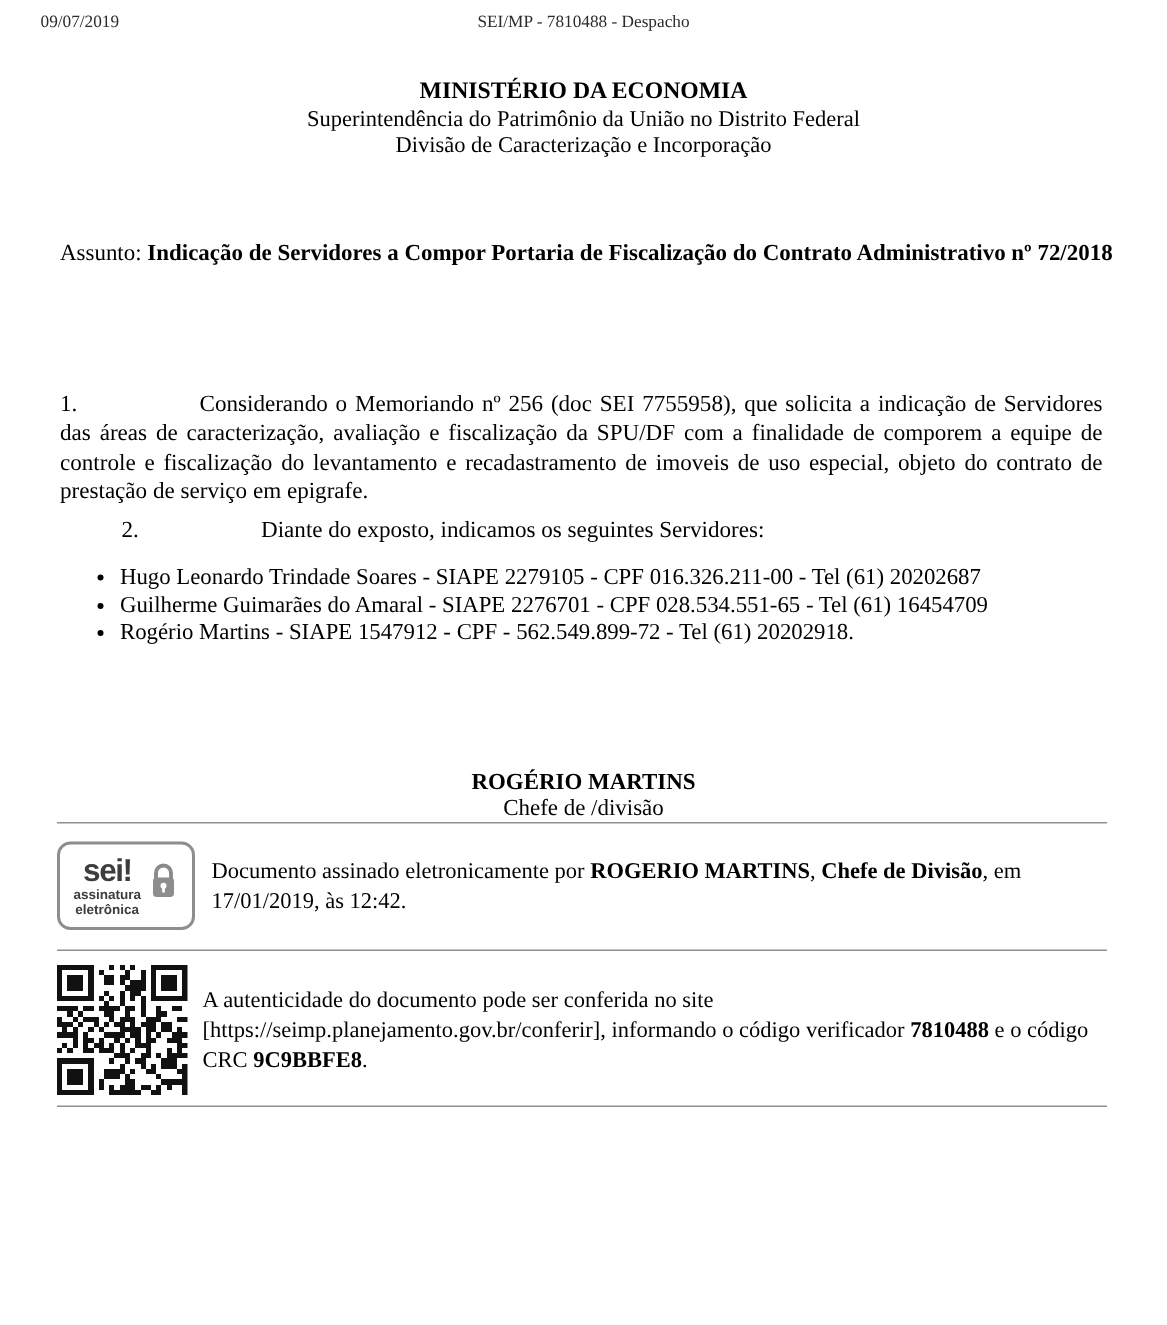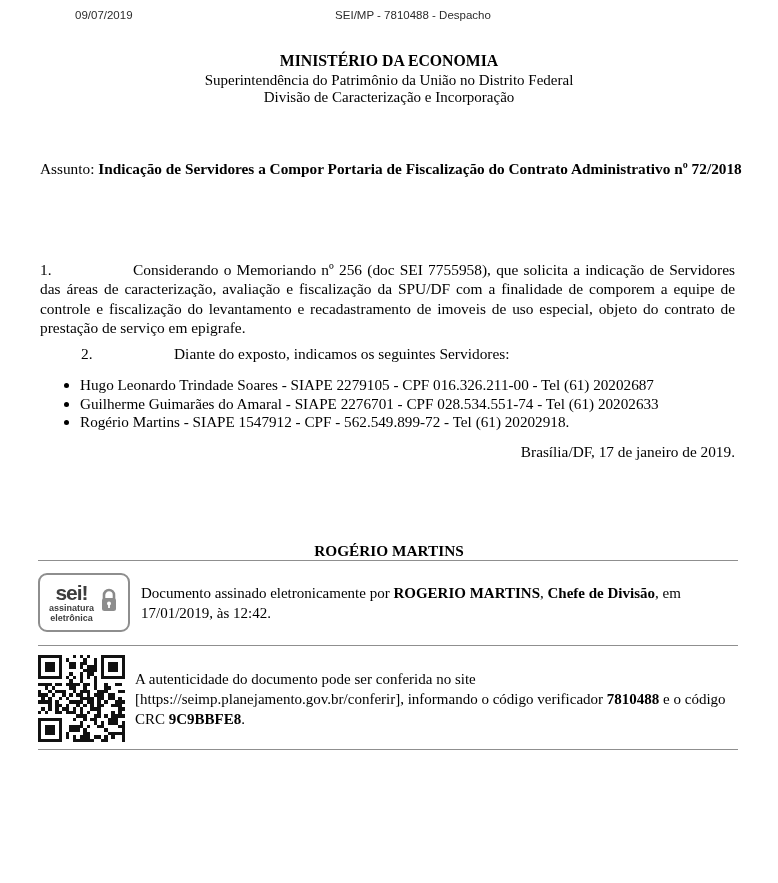--- a/index.html
+++ b/index.html
@@ -6,21 +6,21 @@
   body{
     width:778px;height:883px;background:#ffffff;overflow:hidden;
     font-family:"Liberation Serif",serif;color:#000;
   }
   .page{position:relative;width:778px;height:883px;background:#fff;}
 
   
   .top-header{
     display:grid;grid-template-columns:1fr auto 1fr;align-items:start;
     padding:9px 27px 0 27px;
-    font-family:Liberation Sans, sans-serif;font-size:11.5px;color:#2b2b2b;margin-left:48px;
+    font-family:Liberation Serif, serif;font-size:11.5px;color:#2b2b2b;
   }
   .top-header .date{justify-self:start;}
   .top-header .doc{justify-self:center;}
 
   
   .org{ text-align:center;margin-top:31px;font-size:15px;line-height:17.5px;}
   .org .ministry{font-size:15.8px;font-weight:bold;margin-bottom:2px;}
 
   
   .subject{margin:53px 43px 0 40px;font-size:15.3px;white-space:nowrap;}
@@ -85,29 +85,29 @@
 
   <p class="subject"><span>Assunto: </span><span class="bold">Indicação de Servidores a Compor Portaria de Fiscalização do Contrato Administrativo nº 72/2018</span></p>
 
 
   <div class="body-text">
     <p class="para first"><span class="pnum">1.</span><span>Considerando o Memoriando nº 256 (doc SEI 7755958), que solicita a indicação de Servidores das áreas de caracterização, avaliação e fiscalização da SPU/DF com a finalidade de comporem a equipe de controle e fiscalização do levantamento e recadastramento de imoveis de uso especial, objeto do contrato de prestação de serviço em epigrafe.</span></p>
     <p class="para second"><span class="pnum">2.</span><span>Diante do exposto, indicamos os seguintes Servidores:</span></p>
 
     <ul class="servers">
       <li>Hugo Leonardo Trindade Soares - SIAPE 2279105 - CPF 016.326.211-00 - Tel (61) 20202687</li>
-      <li>Guilherme Guimarães do Amaral - SIAPE 2276701 - CPF 028.534.551-74 - Tel (61) 20202633</li>
+      <li>Guilherme Guimarães do Amaral - SIAPE 2276701 - CPF 028.534.551-65 - Tel (61) 16454709</li>
       <li>Rogério Martins - SIAPE 1547912 - CPF - 562.549.899-72 - Tel (61) 20202918.</li>
     </ul>
 
-    <p class="dateline">Brasília/DF, 17 de janeiro de 2019.</p>
   </div>
 
   <div class="signature">
     <div class="name">ROGÉRIO MARTINS</div>
+    <div>Chefe de /divisão</div>
   </div>
 
   <hr class="rule r1">
 
   <div class="esig-row">
     <div class="sei-badge">
       <div class="sei-left">
         <span class="sei-word">sei!</span>
         <span class="sei-sub">assinatura</span>
         <span class="sei-sub">eletrônica</span>

